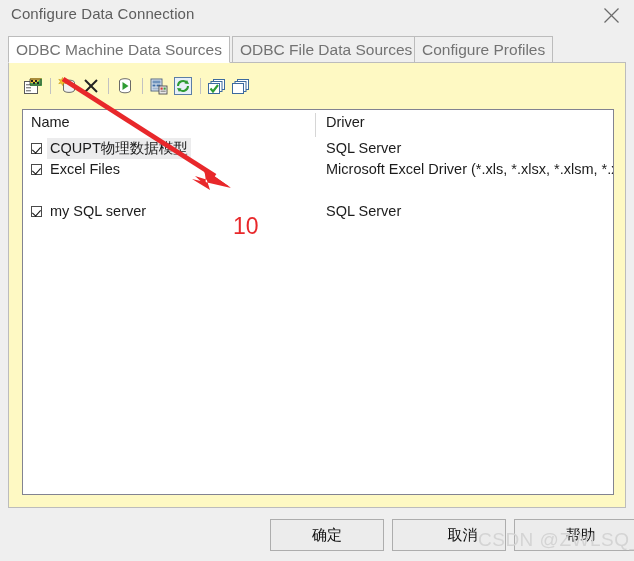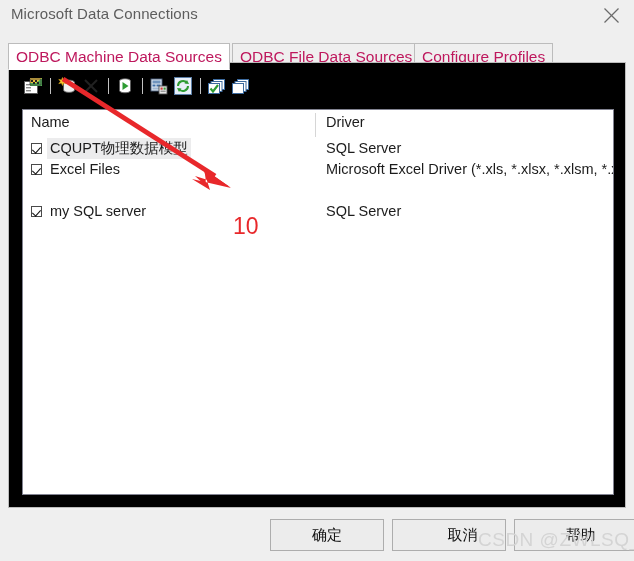--- a/index.html
+++ b/index.html
@@ -42,48 +42,48 @@
 
   
   .tabstrip {
     position: absolute;
     left: 8px; top: 36px;
     width: 618px;
     height: 27px;
   }
   .tab {
     position: absolute;
-    top: 7px;
+    top: 0;
     height: 27px;
     box-sizing: border-box;
     border: 1px solid #bcbcbc;
     background: #efefef;
     font-size: 15.5px;
-    color: #be185d;
+    color: #737373;
     padding: 0 7px;
     line-height: 25px;
     white-space: nowrap;
     text-align: center;
   }
   .tab.selected {
     background: #ffffff;
     border-bottom: 1px solid #ffffff;
     z-index: 3;
   }
   #tab0 { left: 0px; }
   #tab1 { left: 224px; }
   #tab2 { left: 406px; }
 
   
   .tabpanel {
     position: absolute;
     left: 8px; top: 62px;
     width: 618px; height: 446px;
     box-sizing: border-box;
-    background: #000000;
+    background: #fef9c3;
     border: 1px solid #bcbcbc;
     padding-left: 13px;
   }
 
   
   .toolbar {
     position: absolute;
     left: 13px; top: 11px;
     height: 24px;
     display: flex;
@@ -221,21 +221,21 @@
     color: #d4d4d4;
     white-space: nowrap;
     letter-spacing: 0.5px;
     font-family: "Liberation Sans", sans-serif;
   }
 </style>
 </head>
 <body>
 
 <div class="titlebar">
-  <div class="title-text">Microsoft Data Connections</div>
+  <div class="title-text">Configure Data Connection</div>
   <div class="close-btn">
     <span>
       <svg width="17" height="17" viewBox="0 0 17 17">
         <line x1="1.5" y1="1.5" x2="15.5" y2="15.5" stroke="#6b6b6b" stroke-width="1.2"></line>
         <line x1="15.5" y1="1.5" x2="1.5" y2="15.5" stroke="#6b6b6b" stroke-width="1.2"></line>
       </svg>
     </span>
   </div>
 </div>
 

